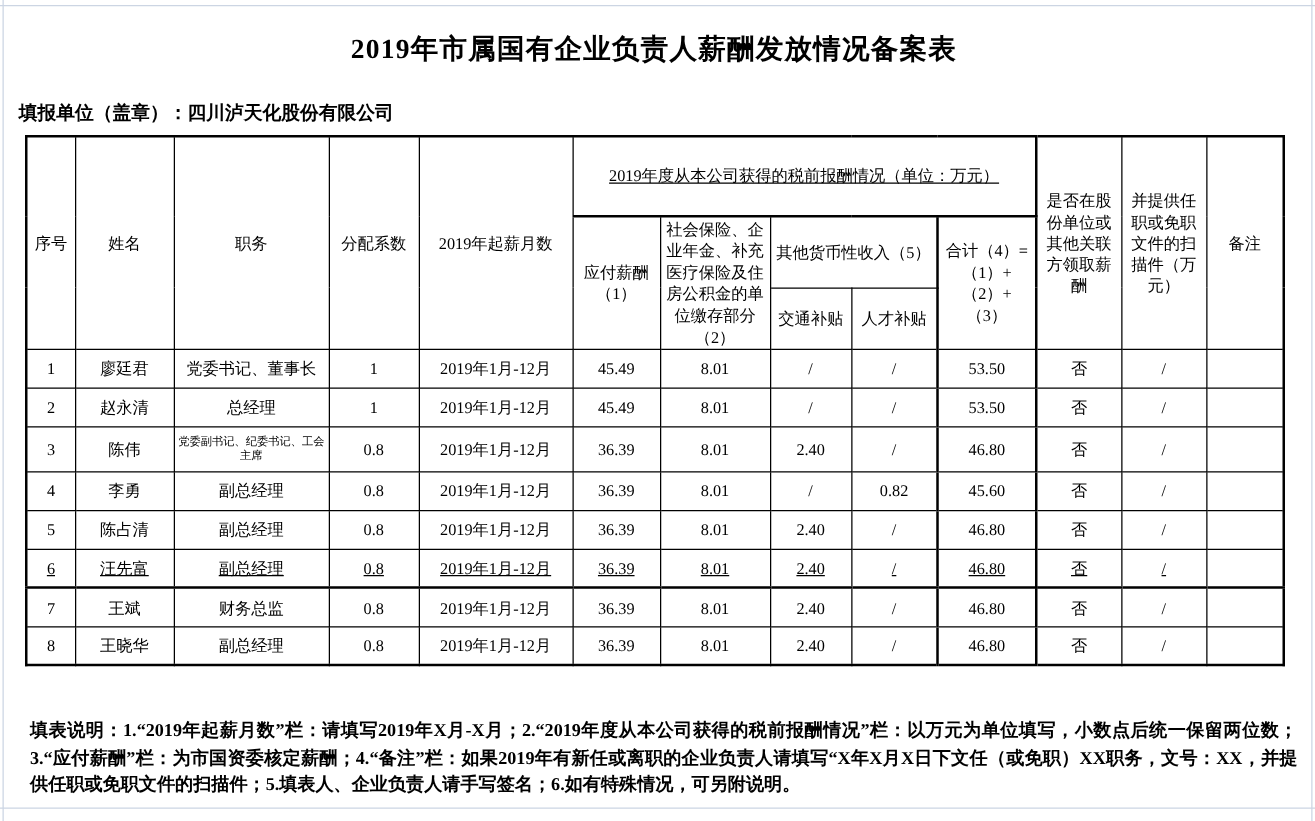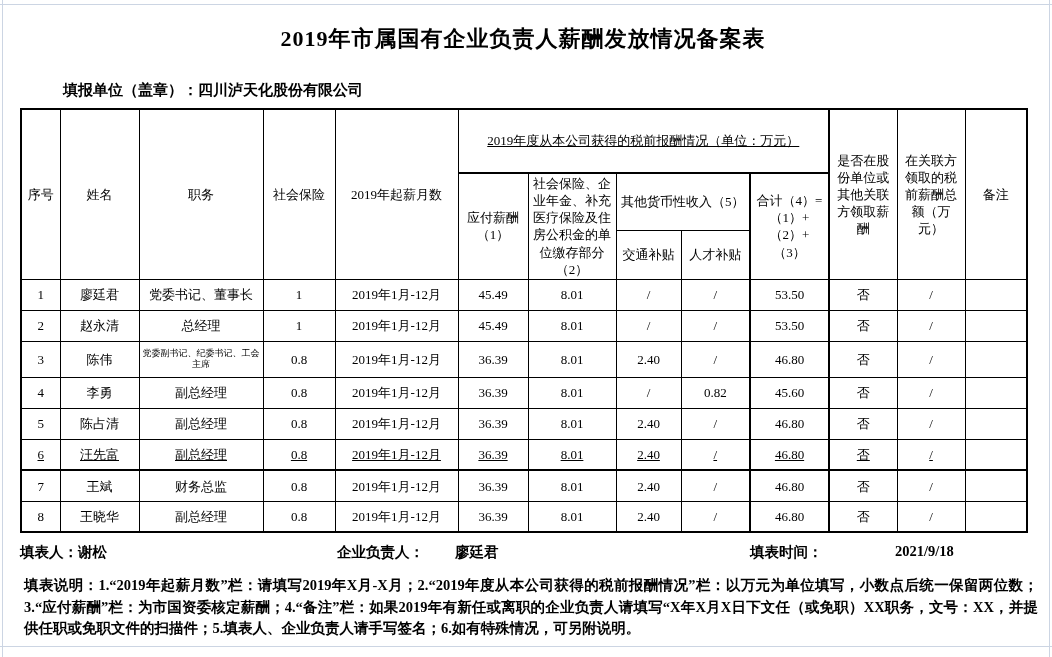--- a/index.html
+++ b/index.html
@@ -15,21 +15,21 @@
   .gl-left   { left:2px; top:0;  width:1px; height:657px; }
   .gl-right  { left:1049px; top:0; width:1px; height:657px; }
   .gl-bottom { left:0; top:646px; width:1052px; height:1px; }
 
   .title {
     position:absolute; top:24px; left:20px; width:1006px;
     text-align:center; font-size:22px; font-weight:bold; letter-spacing:1px;
   }
   .subtitle {
     position:absolute; top:81px; left:15px;
-    font-size:15px; font-weight:bold;margin-left:48px;
+    font-size:15px; font-weight:bold;
   }
 
   table.main {
     position:absolute; top:108px; left:20px; width:1006px;
     border-collapse:collapse; table-layout:fixed;
     border:2px solid #000;
   }
   .main th, .main td {
     border:1px solid #000; font-size:13px; font-weight:normal;
     text-align:center; vertical-align:middle; padding:1px 3px; line-height:1.32;
@@ -81,25 +81,25 @@
       <col style="width:79px">
         <col style="width:68px">
         <col style="width:68px">
       <col style="width:62px">
     </colgroup>
     <thead>
       <tr style="height:64px">
         <th rowspan="3">序号</th>
         <th rowspan="3">姓名</th>
         <th rowspan="3">职务</th>
-        <th rowspan="3">社会保险</th>
+        <th rowspan="3">分配系数</th>
         <th rowspan="3">2019年起薪月数</th>
         <th colspan="5" class="thick-b thick-r">2019年度从本公司获得的税前报酬情况（单位：万元）</th>
         <th rowspan="3" class="thick-l">是否在股份单位或其他关联方领取薪酬</th>
-        <th rowspan="3">在关联方领取的税前薪酬总额（万元）</th>
+        <th rowspan="3">并提供任职或免职文件的扫描件（万元）</th>
         <th rowspan="3">备注</th>
       </tr>
       <tr style="height:55px">
         <th rowspan="2">应付薪酬（1）</th>
         <th rowspan="2">社会保险、企业年金、补充医疗保险及住房公积金的单位缴存部分（2）</th>
         <th colspan="2">其他货币性收入（5）</th>
         <th rowspan="2" class="thick-l thick-r">合计（4）=（1）+（2）+（3）</th>
       </tr>
       <tr style="height:47px">
         <th>交通补贴</th>
@@ -223,23 +223,16 @@
           <td>2.40</td>
           <td>/</td>
           <td class="thick-l thick-r">46.80</td>
           <td>否</td>
           <td>/</td>
           <td></td>
         </tr>
       </tbody>
   </table>
 
-  <div class="signrow">
-    <span class="sign-preparer">填表人：谢松</span>
-    <span class="sign-leader-label">企业负责人：</span>
-    <span class="sign-leader-name">廖廷君</span>
-    <span class="sign-date-label">填表时间：</span>
-    <span class="sign-date-value">2021/9/18</span>
-  </div>
 
   <div class="notes">填表说明：1.“2019年起薪月数”栏：请填写2019年X月-X月；2.“2019年度从本公司获得的税前报酬情况”栏：以万元为单位填写，小数点后统一保留两位数；3.“应付薪酬”栏：为市国资委核定薪酬；4.“备注”栏：如果2019年有新任或离职的企业负责人请填写“X年X月X日下文任（或免职）XX职务，文号：XX，并提供任职或免职文件的扫描件；5.填表人、企业负责人请手写签名；6.如有特殊情况，可另附说明。</div>
 
 </div>
 
 </body></html>

